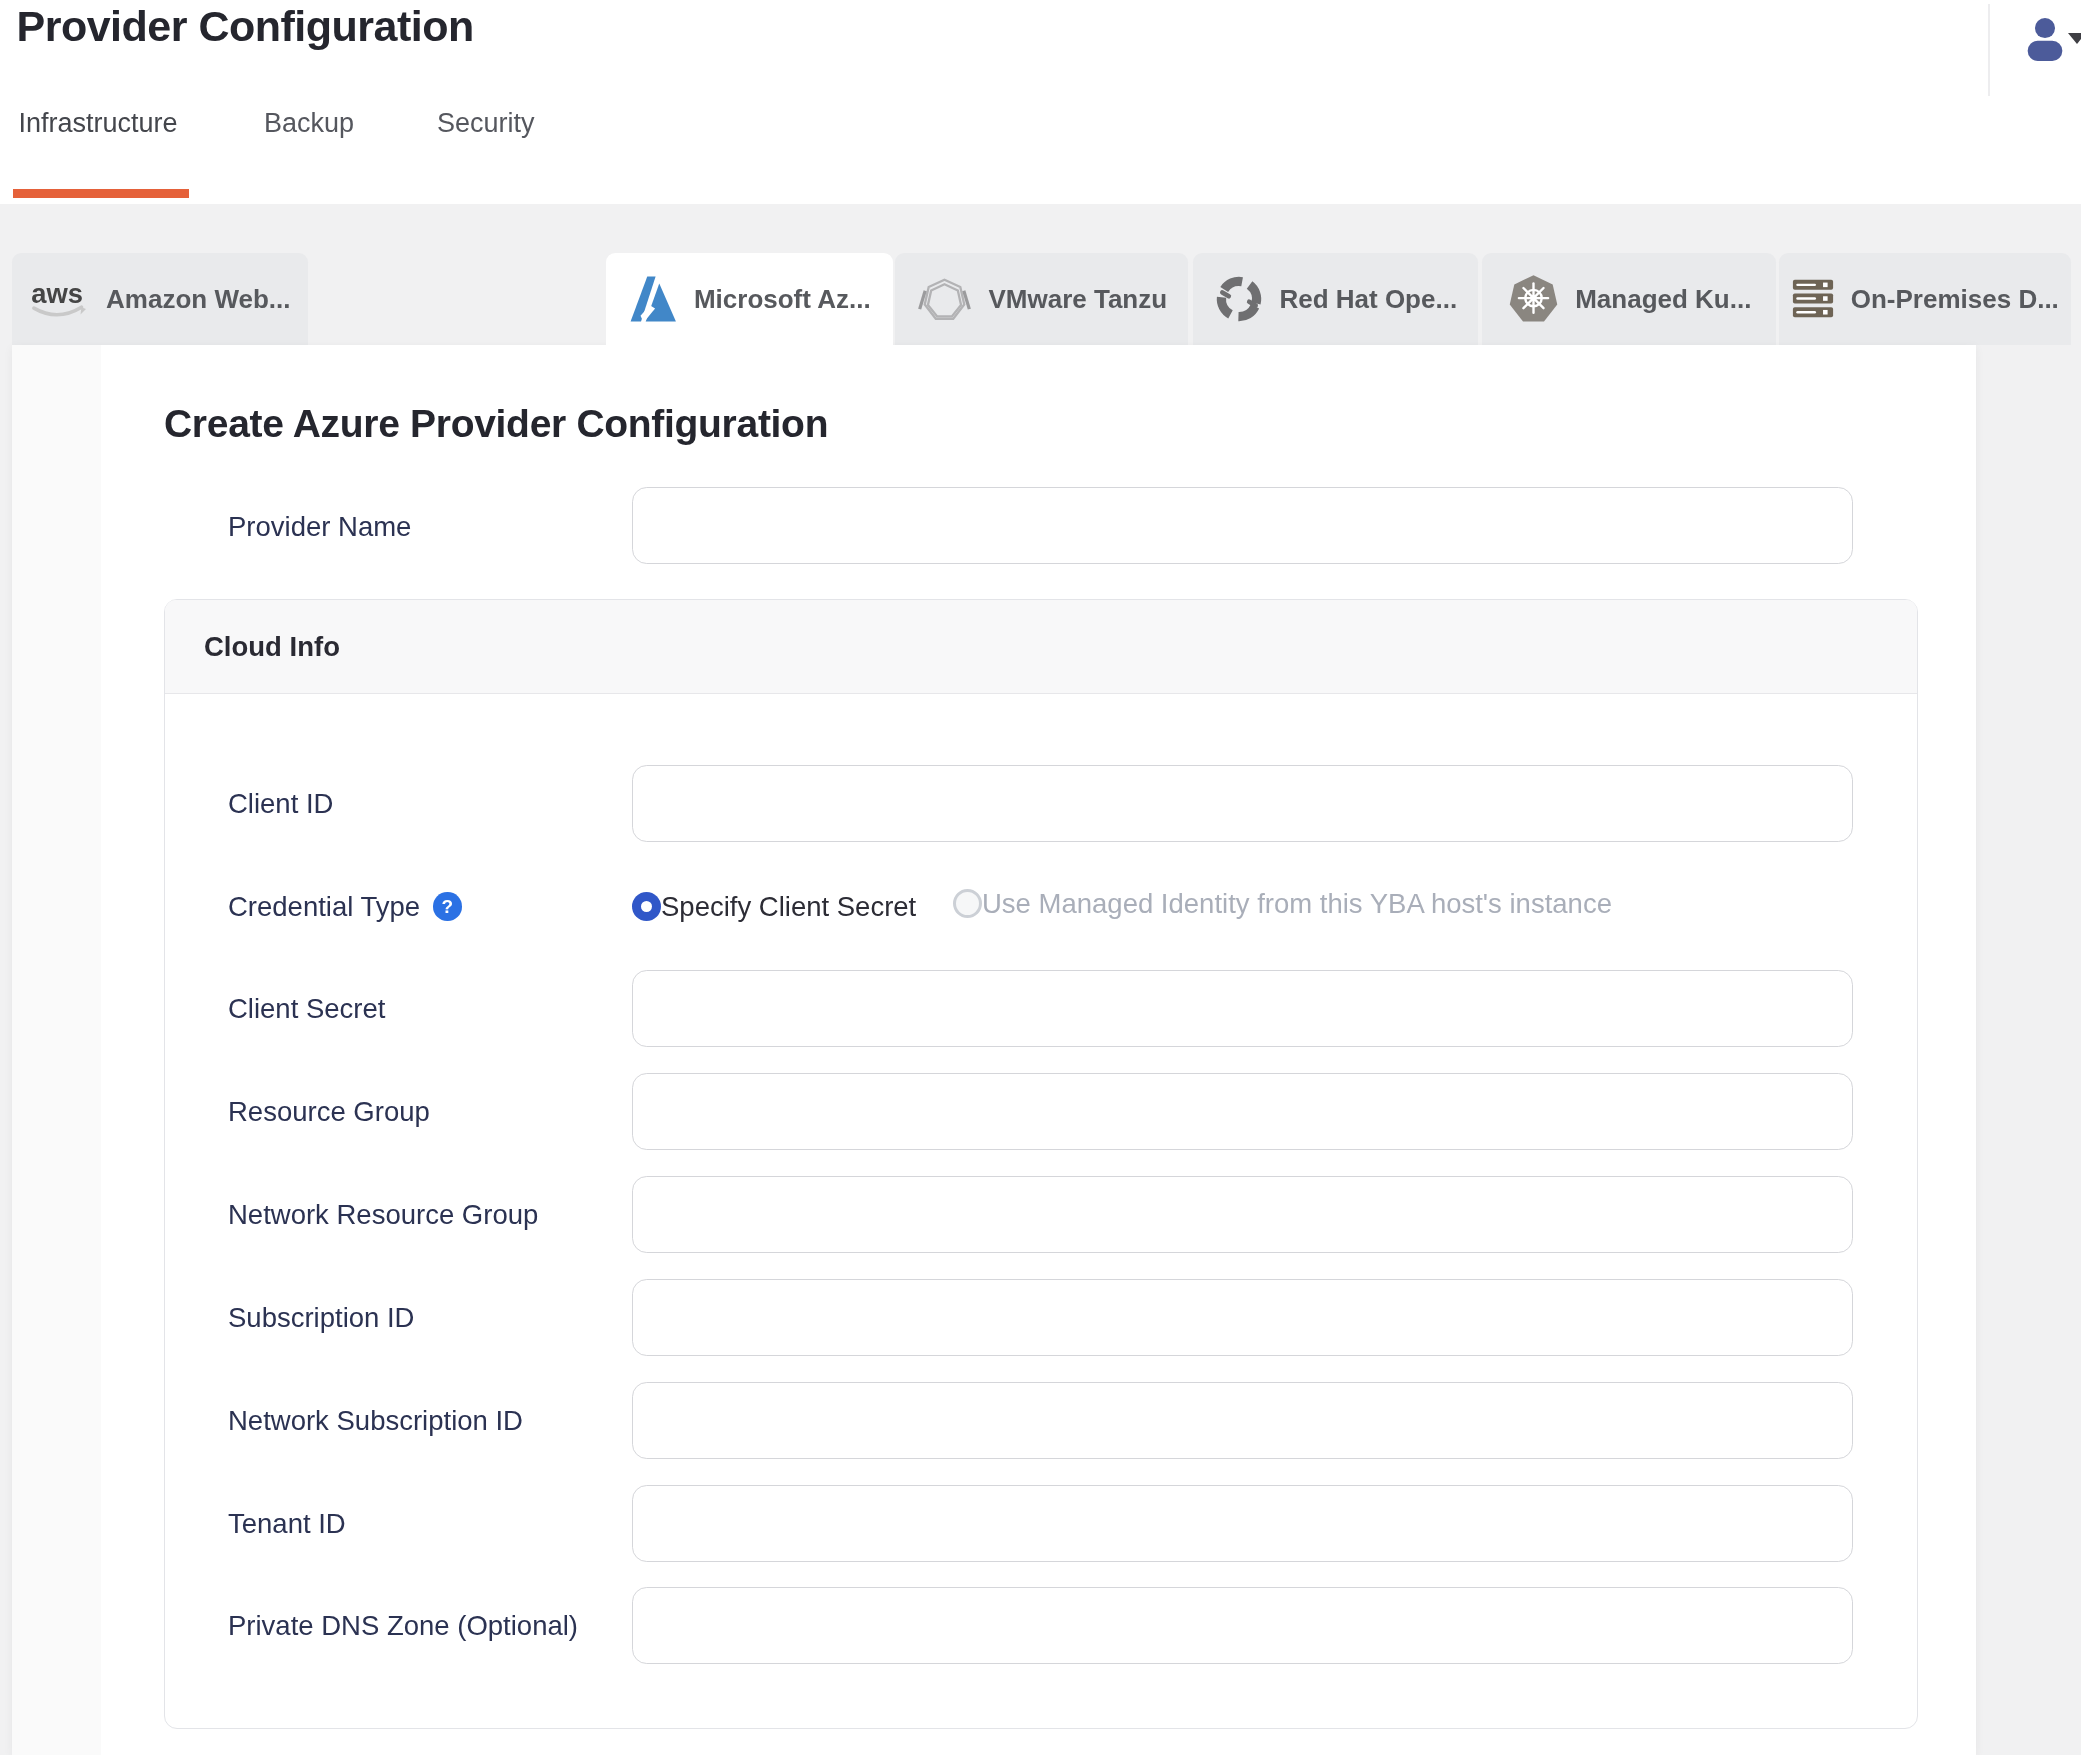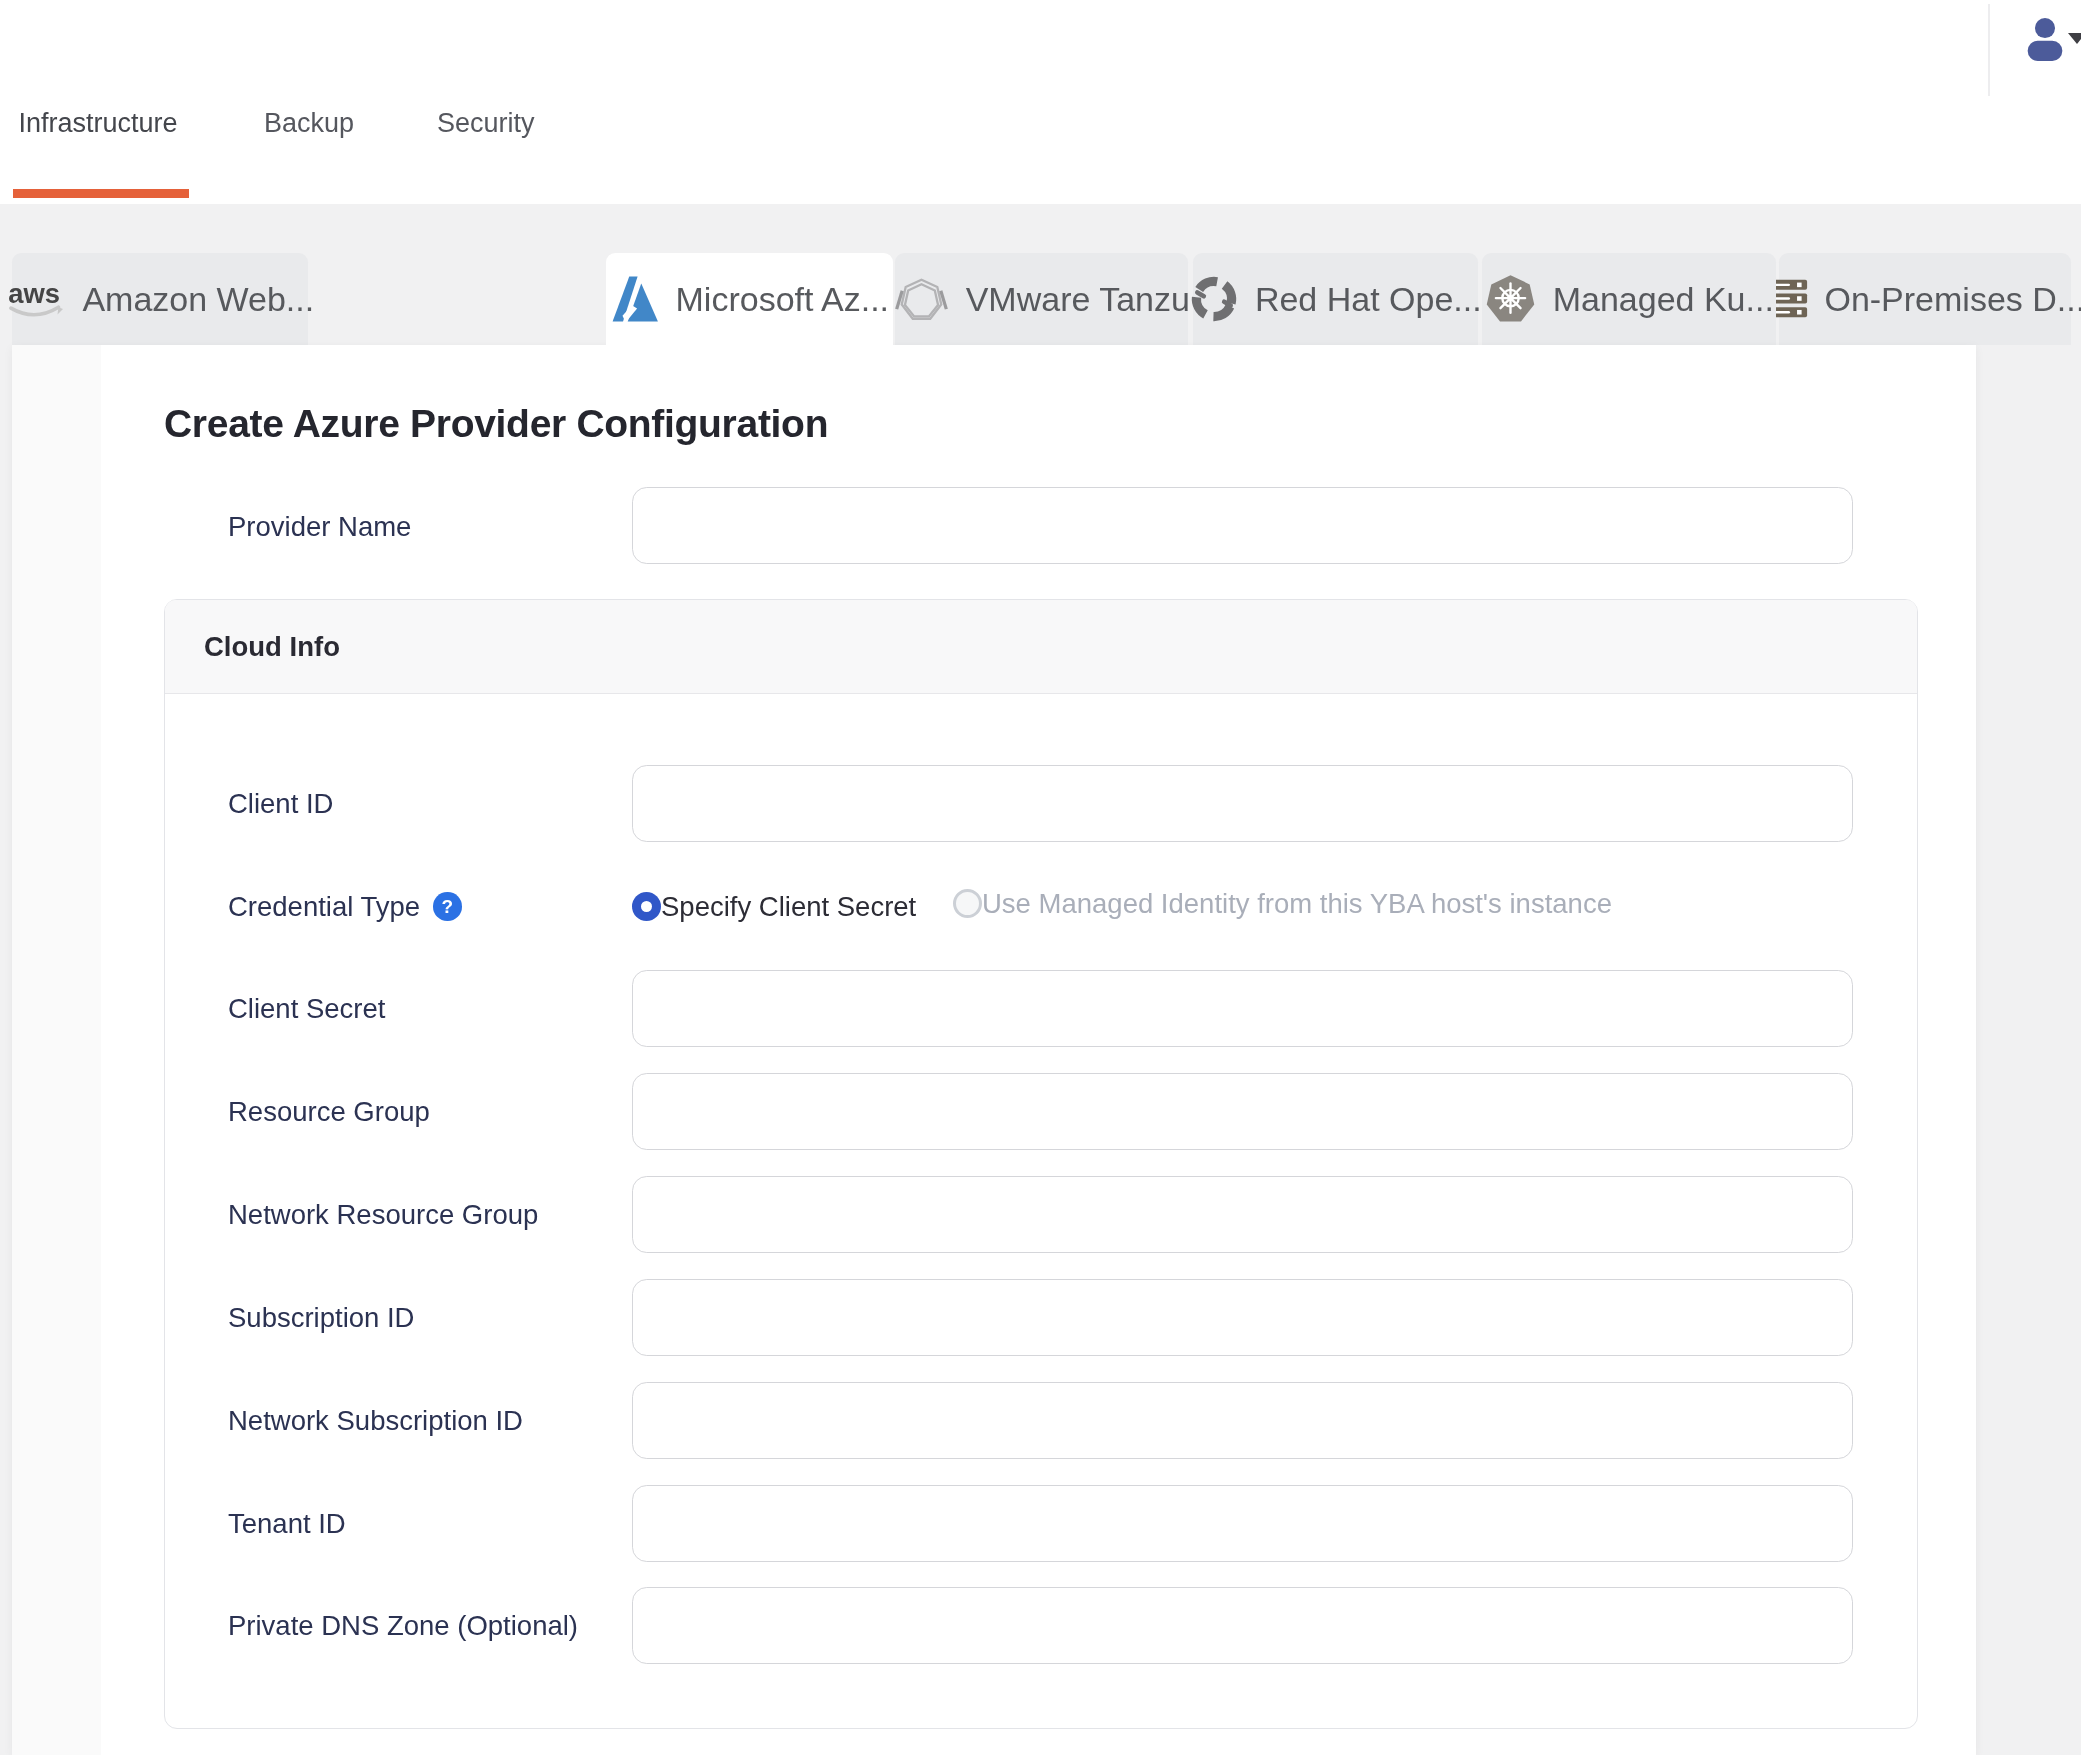--- a/index.html
+++ b/index.html
@@ -16,21 +16,21 @@
   .nav-tab--security{left:437px;}
   .nav-indicator{position:absolute;left:13px;top:189px;width:176px;height:9.2px;background:#e5613a;}
   .user-divider{position:absolute;left:1988px;top:3.7px;width:1.8px;height:92px;background:#ededef;}
   .user-icon{position:absolute;left:2024px;top:16.5px;width:42px;height:44px;}
   .user-caret{position:absolute;left:2068px;top:33px;width:0;height:0;
     border-left:9.2px solid transparent;border-right:9.2px solid transparent;border-top:11px solid #3f3f44;}
 
   
   .ptab{position:absolute;top:253px;height:92px;background:#e9eaec;border-radius:9.2px 9.2px 0 0;
     display:flex;align-items:center;justify-content:center;gap:15.6px;cursor:pointer;}
-  .ptab .plabel{font-size:34px;color:#57595d;white-space:nowrap;}
+  .ptab .plabel{font-size:26px;color:#57595d;white-space:nowrap;font-weight:bold;}
   .ptab.active{background:#ffffff;z-index:3;}
   .ptab-1{left:12px;width:296px;}
   .ptab-2{left:312px;width:293px;}
   .ptab-3{left:606px;width:287px;}
   .ptab-4{left:895px;width:293px;}
   .ptab-5{left:1193px;width:285px;}
   .ptab-6{left:1482px;width:294px;}
   .ptab-7{left:1779px;width:292px;}
   .ptab svg{flex:0 0 auto;}
 
@@ -82,20 +82,21 @@
   .radio-circle--empty{background:#f6f7f8;border:3.7px solid #ccd0d6;}
   .radio-text{font-size:27.5px;color:#2c2c35;white-space:nowrap;}
   .radio-text--disabled{color:#a9aeb9;}
 </style>
 </head>
 <body>
 
 <div class="screen">
 
   <div class="topbar">
+    <div class="page-title">Provider Configuration</div>
 
     <div class="nav-tab nav-tab--infrastructure active">Infrastructure</div>
     <div class="nav-tab nav-tab--backup">Backup</div>
     <div class="nav-tab nav-tab--security">Security</div>
     <div class="nav-indicator"></div>
 
     <div class="user-divider"></div>
     <svg class="user-icon" viewBox="0 0 46 48">
       <circle cx="23" cy="12" r="11" fill="#4c5b9a"></circle>
       <rect x="4" y="26" width="38" height="22" rx="11" fill="#4c5b9a"></rect>

